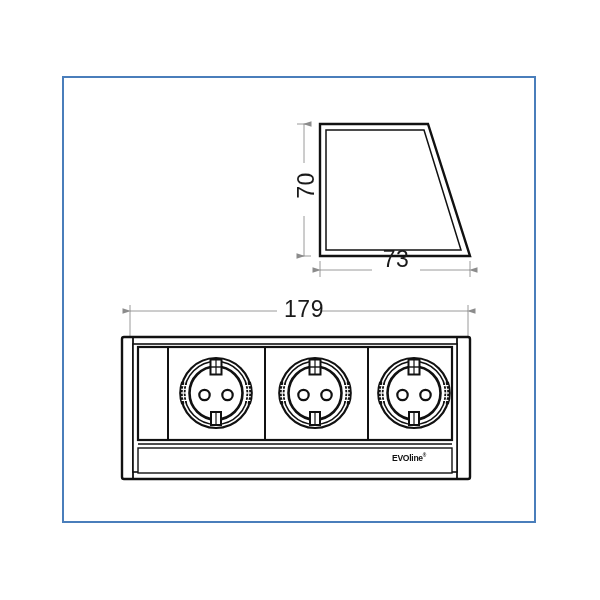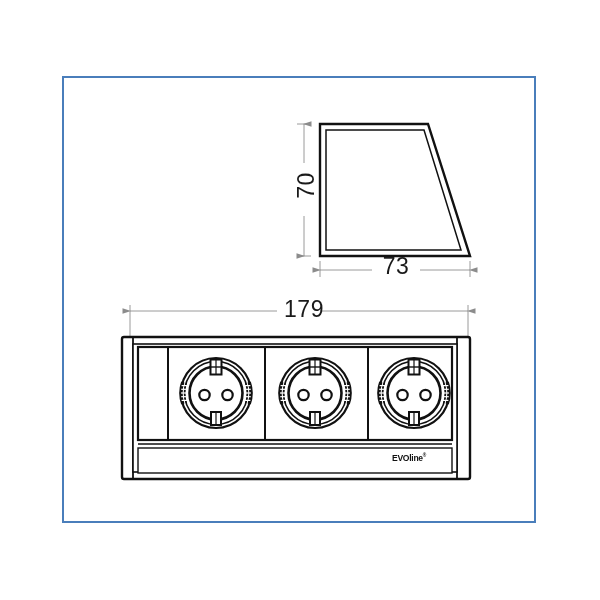--- a/index.html
+++ b/index.html
@@ -44,21 +44,21 @@
   }
   #dim-179-text {
     left: 0px;
     top: 296px;
     width: 600px;
     text-align: center;
     padding-left: 4px;
   }
   #dim-73-text {
     left: 336px;
-    top: 253px;
+    top: 246px;
     width: 120px;
     text-align: center;
   }
   #dim-70-text {
     left: 286px;
     top: 172px;
     width: 40px;
     text-align: center;
     transform: rotate(-90deg);
     transform-origin: center center;

